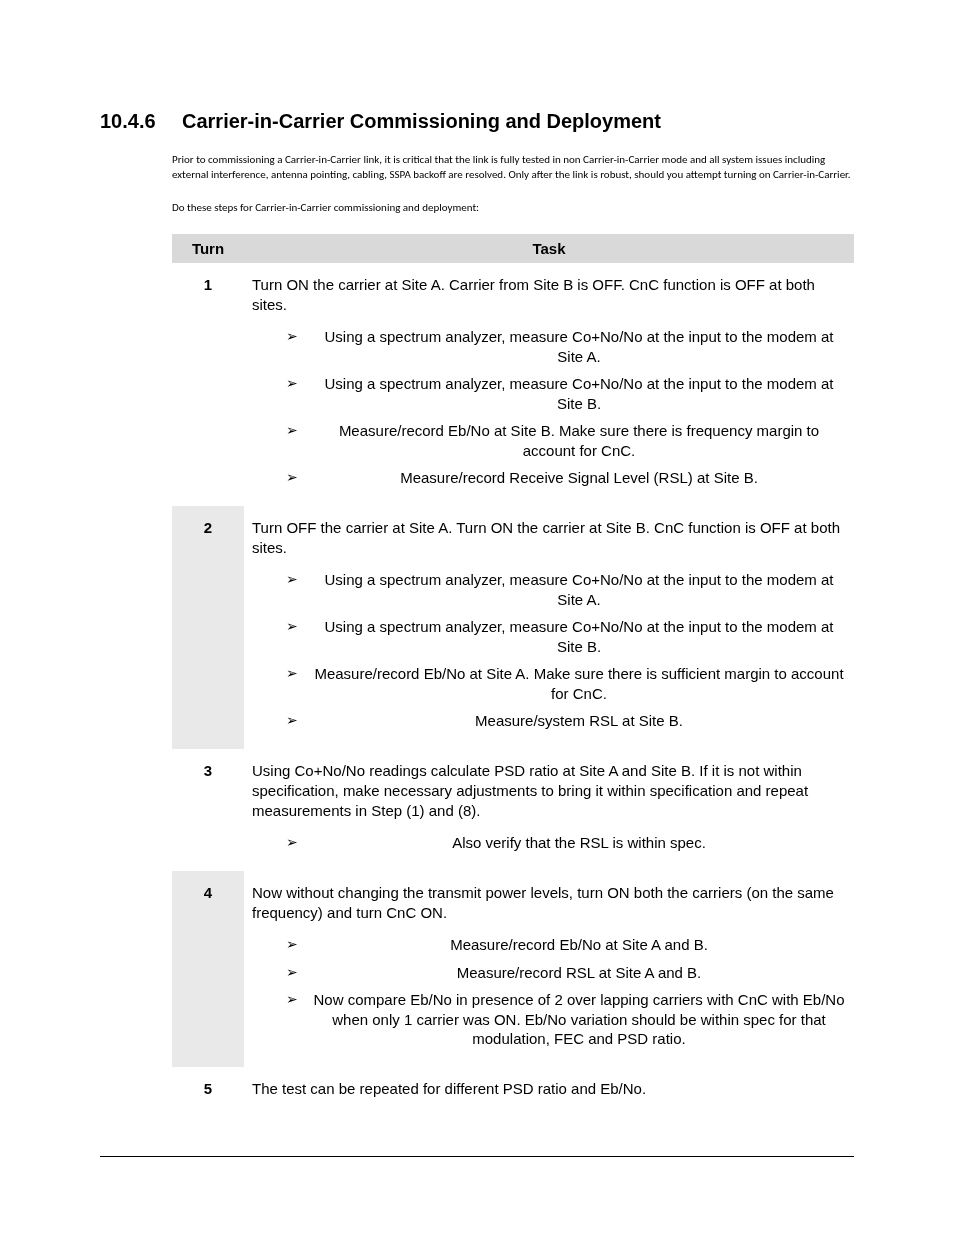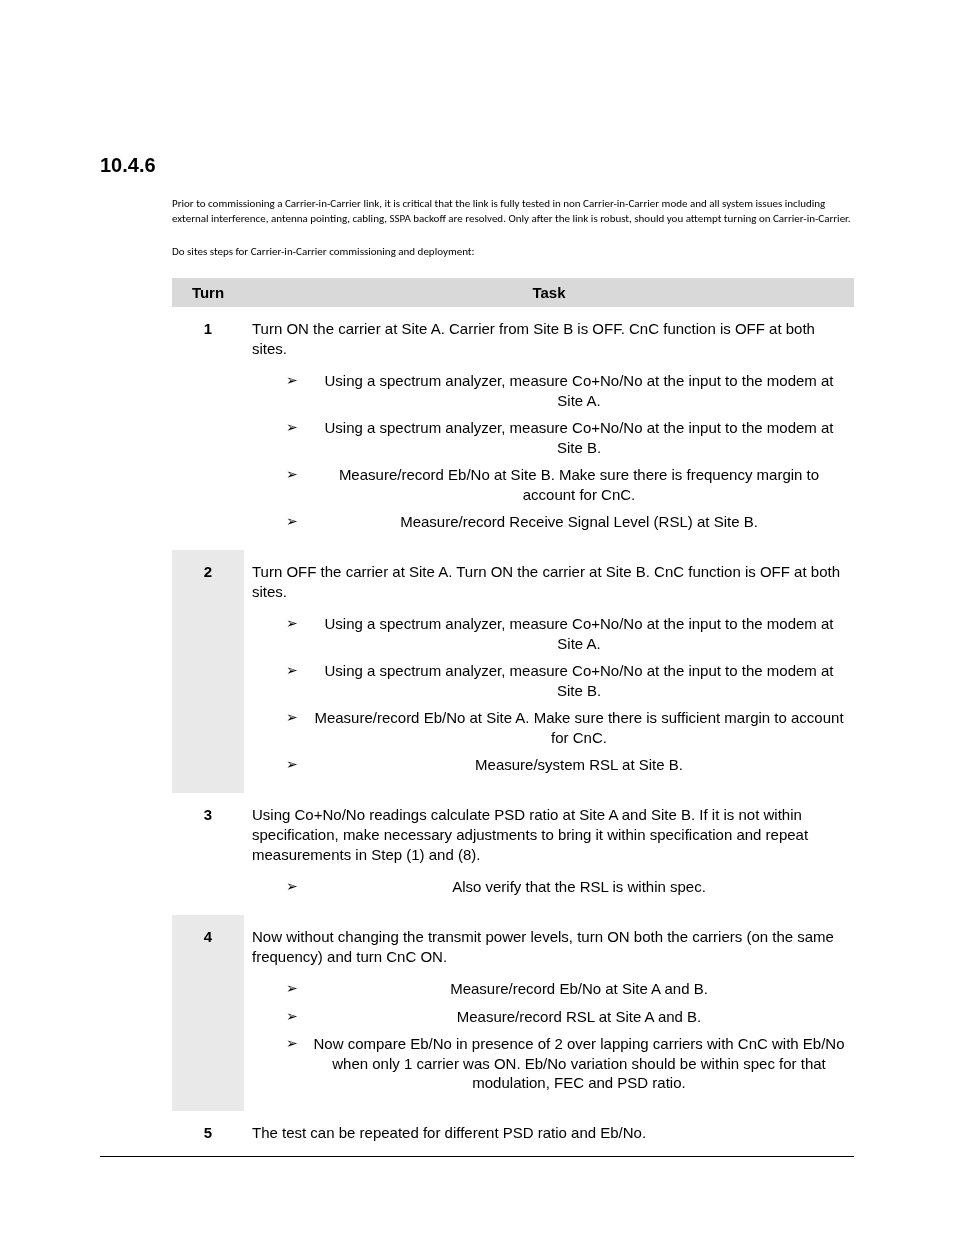--- a/index.html
+++ b/index.html
@@ -19,21 +19,20 @@
   .section-heading {
     font-family: Arial, Helvetica, sans-serif;
     font-weight: bold;
     font-size: 20px;
     display: flex;
     margin: 0 0 20px 0;
   }
   .section-number {
     width: 82px;
     flex: 0 0 82px;
-    margin-top: 44px;
   }
   .intro {
     font-family: Calibri, Arial, sans-serif;
     font-size: 11px;
     line-height: 1.35;
     margin: 0 0 18px 72px;
   }
   table.steps {
     border-collapse: collapse;
     width: 100%;
@@ -103,24 +102,25 @@
     border-top: 1px solid #000;
   }
 </style>
 </head>
 <body>
 
 <div class="page">
 
   <h2 class="section-heading">
     <span class="section-number">10.4.6</span>
+    <span>Carrier-in-Carrier Commissioning and Deployment</span>
   </h2>
 
   <p class="intro">Prior to commissioning a Carrier-in-Carrier link, it is critical that the link is fully tested in non Carrier-in-Carrier mode and all system issues including external interference, antenna pointing, cabling, SSPA backoff are resolved. Only after the link is robust, should you attempt turning on Carrier-in-Carrier.</p>
-  <p class="intro">Do sites steps for Carrier-in-Carrier commissioning and deployment:</p>
+  <p class="intro">Do these steps for Carrier-in-Carrier commissioning and deployment:</p>
 
   <table class="steps">
     <thead>
       <tr>
         <th class="step-col">Turn</th>
         <th>Task</th>
       </tr>
     </thead>
     <tbody>
       <tr class="odd">

